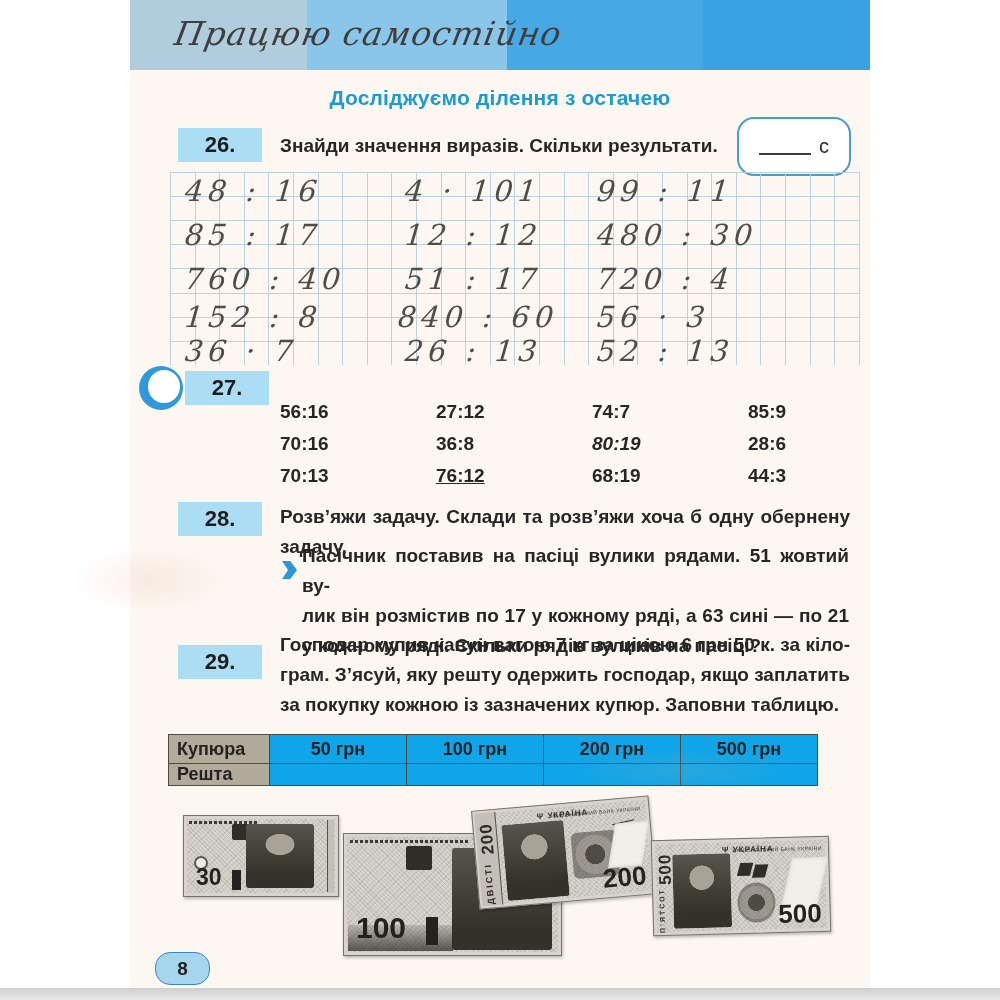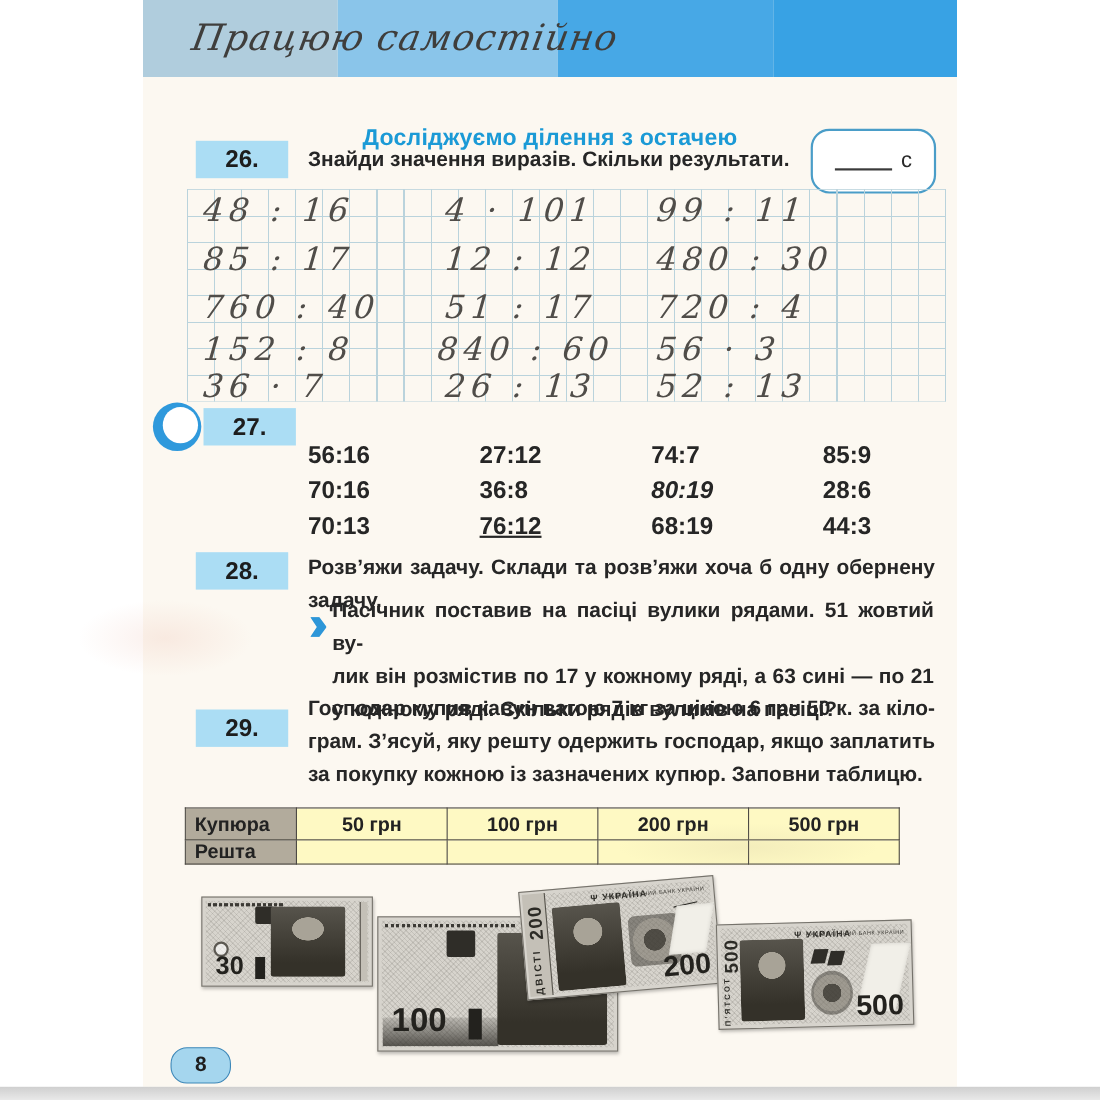--- a/index.html
+++ b/index.html
@@ -11,21 +11,21 @@
   .band{position:absolute;left:0;top:0;width:740px;height:70px;}
   .band .seg{position:absolute;top:0;height:70px;}
   .seg1{left:0;width:177px;background:var(--band-1);}
   .seg2{left:177px;width:200px;background:var(--band-2);}
   .seg3{left:377px;width:196px;background:var(--band-3);}
   .seg4{left:573px;width:167px;background:var(--band-4);}
   .script-title{position:absolute;left:45px;top:14px;width:420px;
     font-family:"DejaVu Serif", serif;font-style:italic;font-size:33px;color:#3f3e3c;
     transform:skewX(-10deg);letter-spacing:1px;}
   .lesson-title{position:absolute;left:0;top:86px;width:740px;text-align:center;
-    color:var(--title-blue);font-size:21px;font-weight:bold;letter-spacing:.2px;margin-top:28px;}
+    color:var(--title-blue);font-size:21px;font-weight:bold;letter-spacing:.2px;}
   
   .badge{position:absolute;width:84px;height:34px;background:var(--badge-bg);
     display:flex;align-items:center;justify-content:center;
     font-size:22px;font-weight:bold;color:#1d1d1d;}
   .instr{position:absolute;left:150px;width:570px;font-size:19px;font-weight:bold;
     color:var(--text-dark);line-height:30px;}
   .just{text-align:justify;text-align-last:justify;}
   
   .timer{position:absolute;left:607px;top:117px;width:110px;height:55px;background:#fff;
     border:2px solid var(--timer-border);border-radius:17px;
@@ -37,30 +37,30 @@
     background-image:
       repeating-linear-gradient(to right, var(--grid-line) 0 1px, transparent 1px 24.6px),
       repeating-linear-gradient(to bottom, var(--grid-line) 0 1px, transparent 1px 24.1px);}
   .hw{position:absolute;font-family:"DejaVu Serif", serif;font-style:italic;font-size:29px;
     color:var(--hw-ink);letter-spacing:5px;transform:skewX(-5deg);white-space:nowrap;}
   
   .ring{position:absolute;left:9px;top:366px;width:44px;height:44px;border-radius:50%;
     background:var(--ring-blue);}
   .ring::after{content:"";position:absolute;left:9px;top:4px;width:32px;height:33px;
     border-radius:50%;background:#fff;}
-  .num27{position:absolute;font-size:22px;font-weight:bold;color:var(--text-dark);white-space:nowrap;}
+  .num27{position:absolute;font-size:19px;font-weight:bold;color:var(--text-dark);white-space:nowrap;}
   
   .chevron{position:absolute;left:152px;top:561px;width:15px;height:18px;background:var(--accent-blue);
     clip-path:polygon(0 0,55% 0,100% 50%,55% 100%,0 100%,40% 50%);}
   .bullet-text{position:absolute;left:172px;top:541px;width:547px;font-size:19px;font-weight:bold;
     color:var(--text-dark);line-height:30px;}
   
   table.money{position:absolute;left:38px;top:734px;border-collapse:collapse;table-layout:fixed;}
   table.money td{border:1.6px solid #4d4a44;font-size:18px;font-weight:bold;color:#222;
-    padding:0 0 0 8px;height:28px;background:#fef9c3;}
+    padding:0 0 0 8px;height:28px;background:#0ea5e9;}
   table.money tr:nth-child(2) td{height:21px;}
   table.money td.hd{background:var(--table-header-bg);width:92px;}
   table.money td.c{width:136px;text-align:center;padding:0;}
   
   .bn{position:absolute;background:#d7d4cd;border:1px solid #75726b;box-shadow:1px 2px 3px rgba(0,0,0,.25);}
   .bn .tex{position:absolute;inset:3px;background:
       repeating-linear-gradient(45deg, rgba(70,67,60,.12) 0 1px, transparent 1px 3px),
       repeating-linear-gradient(-45deg, rgba(70,67,60,.10) 0 1px, transparent 1px 4px);}
   .bn .micro{position:absolute;height:3px;background:
       repeating-linear-gradient(to right,#3c3a35 0 3px,transparent 3px 5px);}

